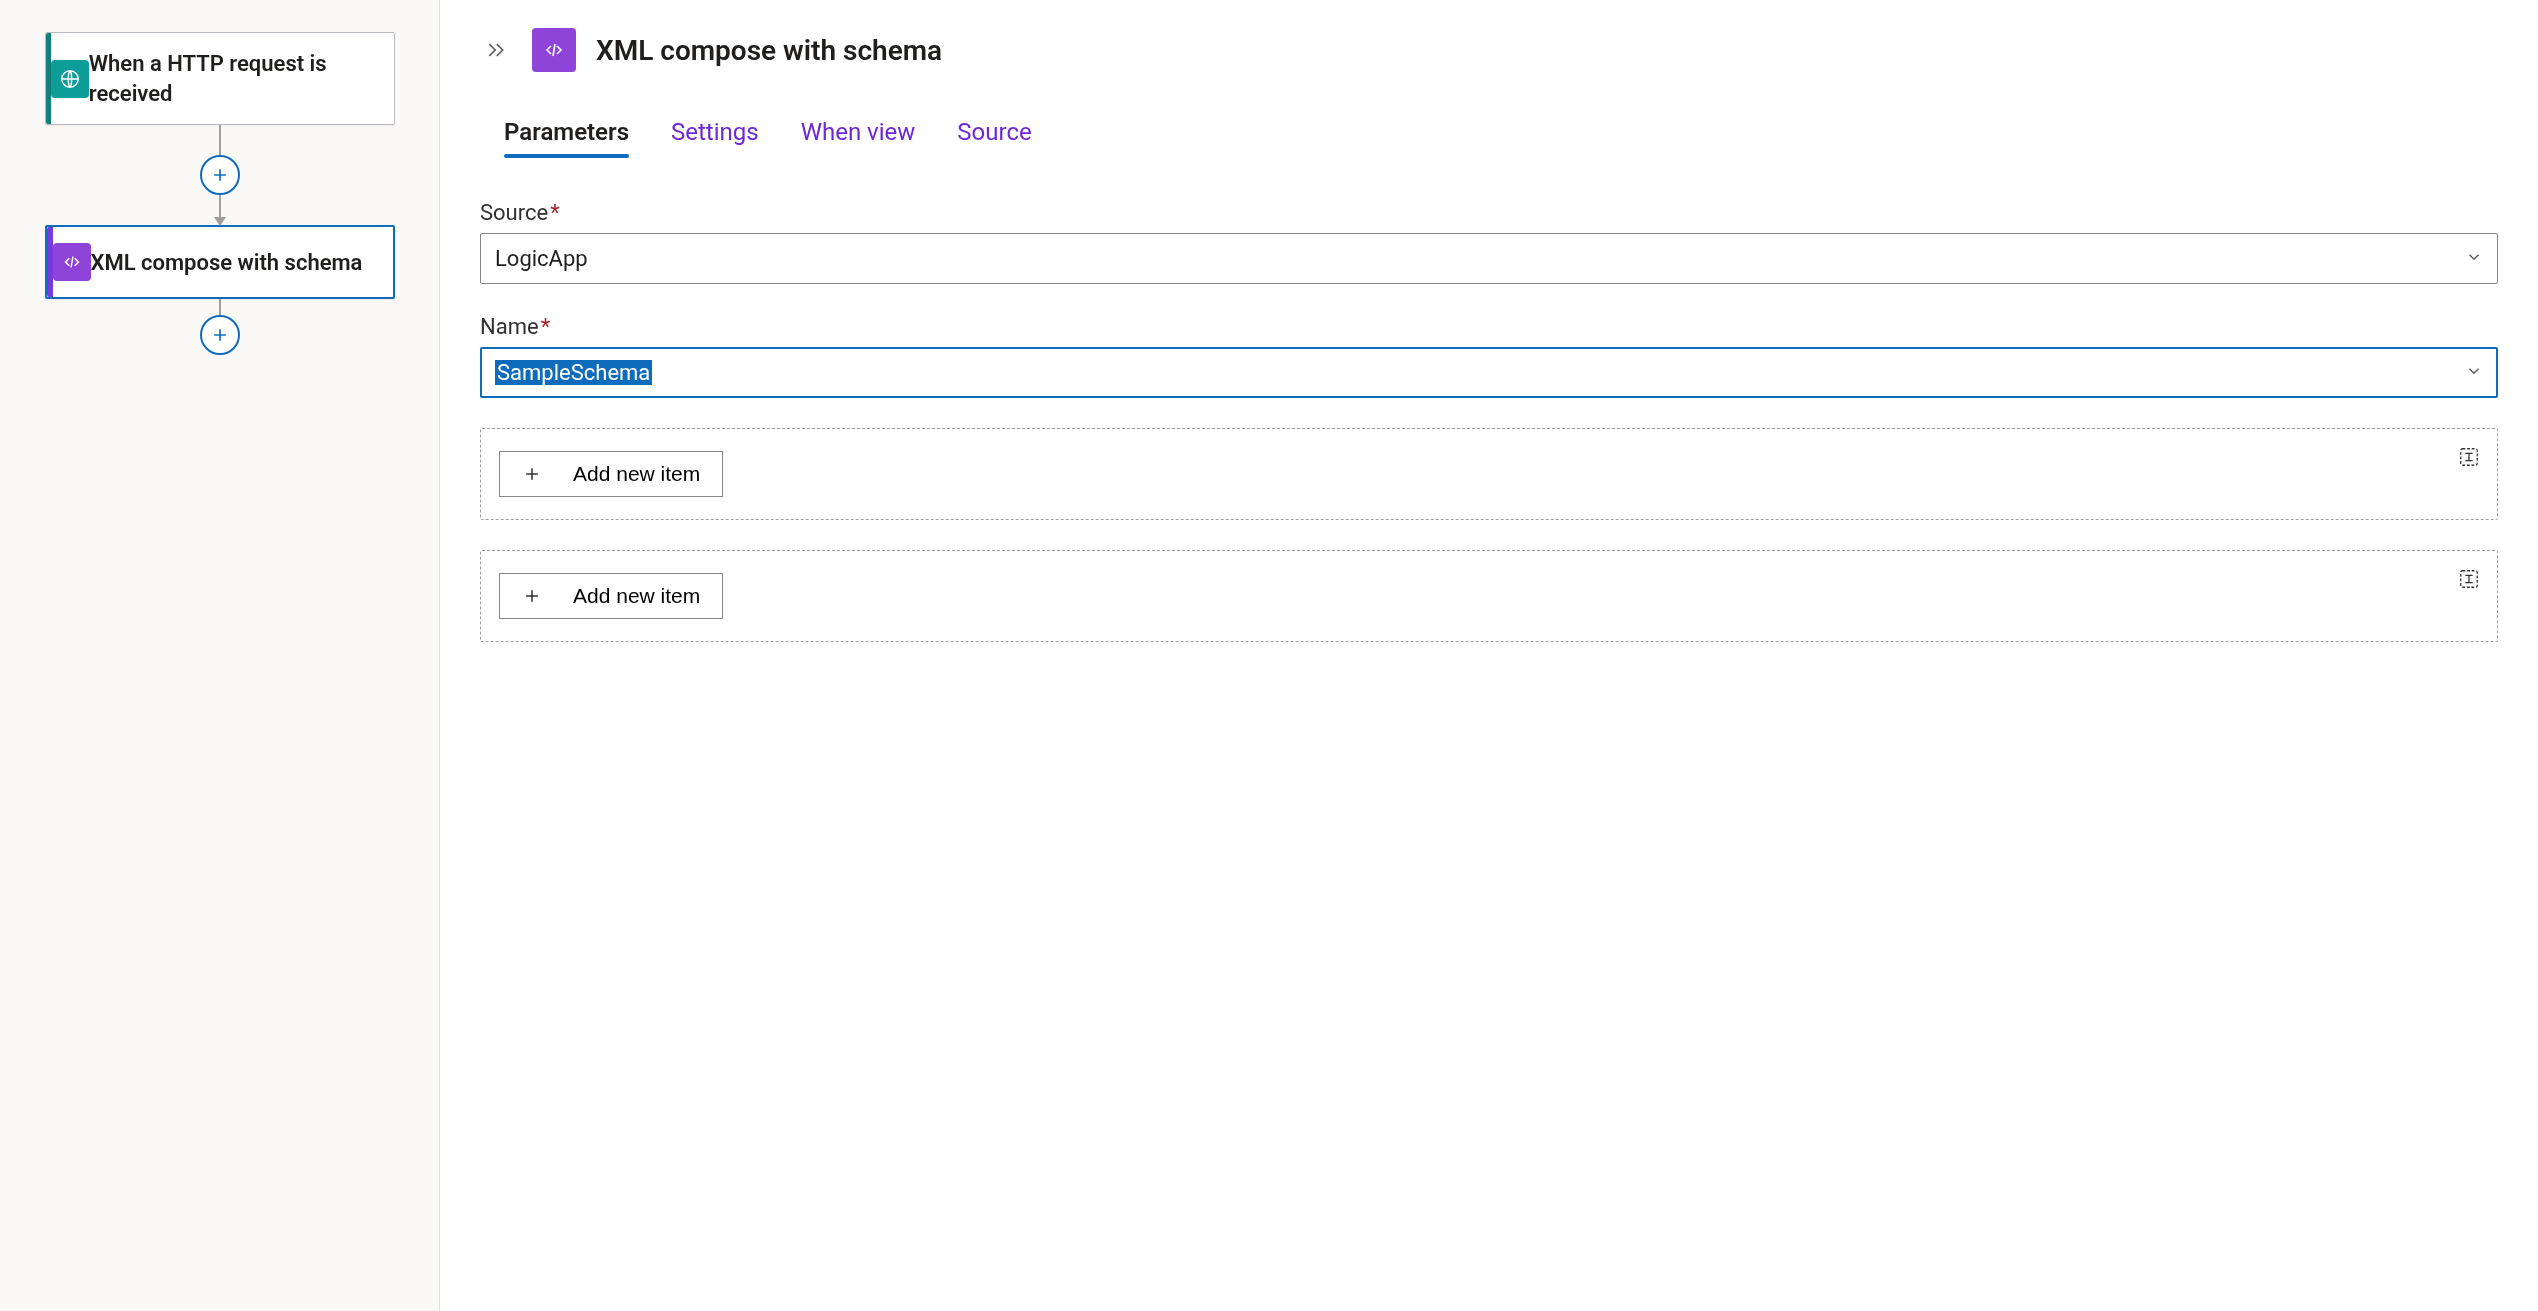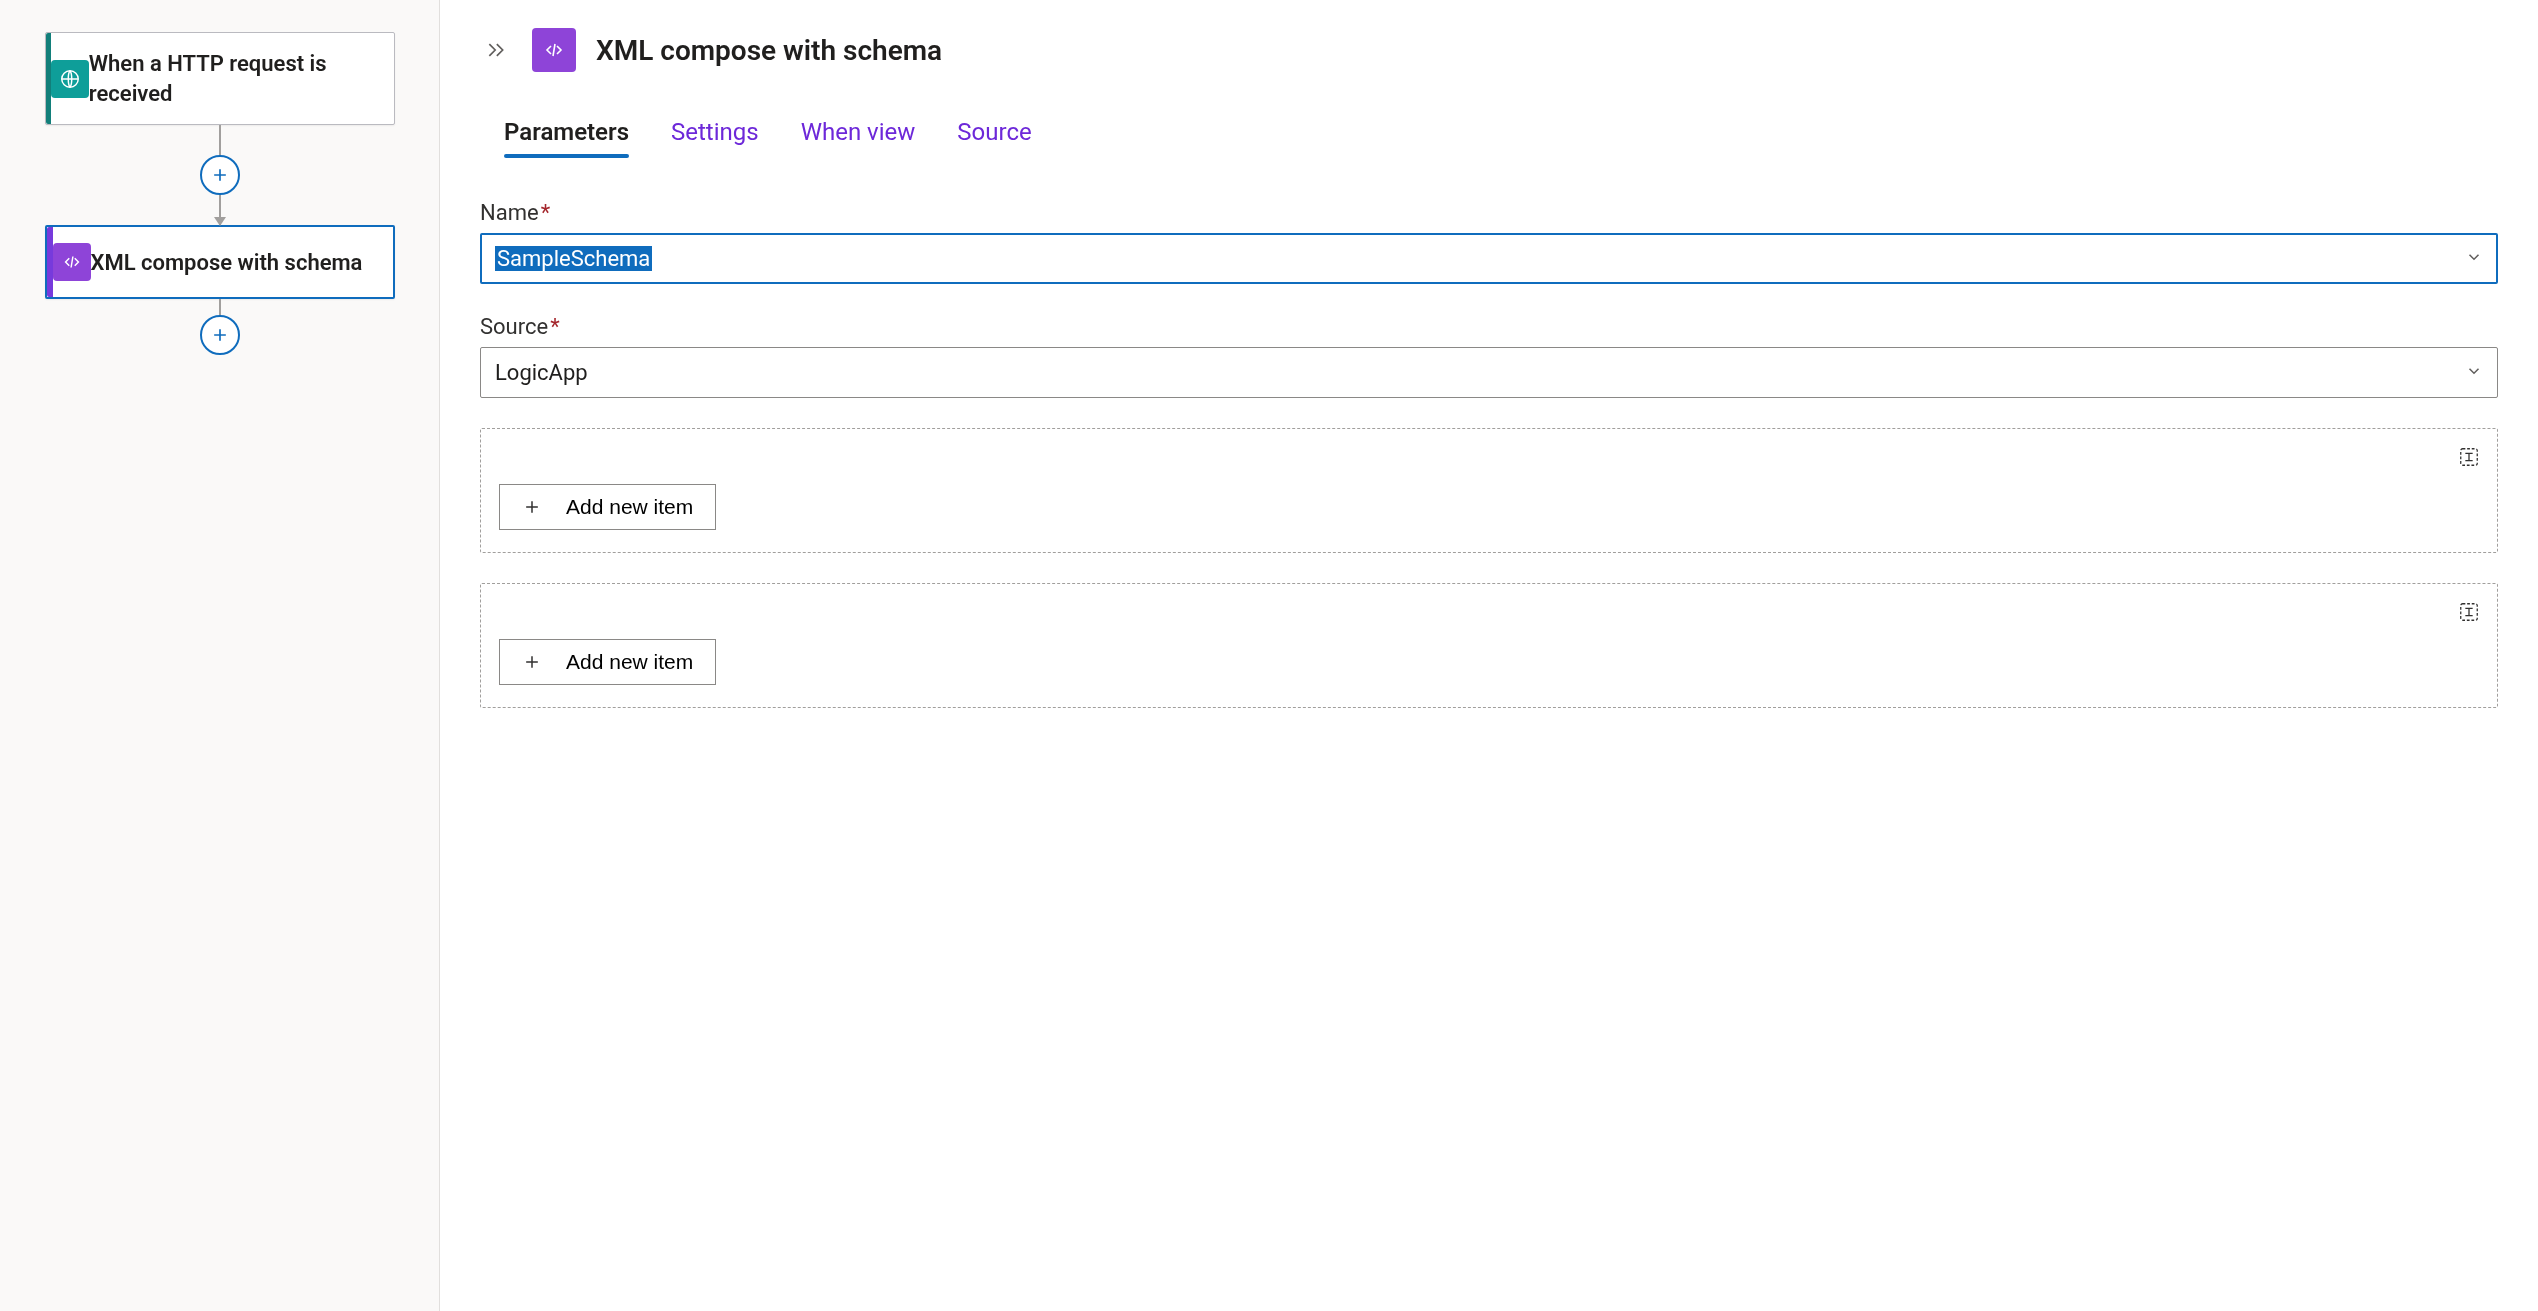--- a/index.html
+++ b/index.html
@@ -188,23 +188,22 @@
     display: flex;
     align-items: center;
   }
   .add-item {
     border: 1px solid #8a8886;
     background: #fff;
     padding: 10px 22px;
     font-size: 21px;
     display: flex;
     align-items: center;
-    gap: 24px;
-    cursor: pointer;
-    margin-top: 33px;
+    gap: 31px;
+    cursor: pointer;
   }
   .add-item svg { width: 20px; height: 20px; }
   .dyn-btn {
     position: absolute;
     right: 14px; top: 14px;
     width: 28px; height: 28px;
     display: flex; align-items: center; justify-content: center;
     cursor: pointer;
     color: #323130;
   }
@@ -275,38 +274,38 @@
 
     <div class="tabs">
       <div class="tab active">Parameters</div>
       <div class="tab">Settings</div>
       <div class="tab">When view</div>
       <div class="tab">Source</div>
     </div>
 
     <div class="field">
       <div class="field-label">
-        <span>Name</span><span class="req">*</span>
-      </div>
-      <div class="select focused">
-        <span class="highlight-sel">SampleSchema</span>
+        <span>Source</span><span class="req">*</span>
+      </div>
+      <div class="select">
+        <span>LogicApp</span>
         <span class="chev">
           <svg viewBox="0 0 24 24" fill="none" stroke="currentColor" stroke-width="2">
               <path d="M6 9l6 6 6-6"></path>
             </svg>
         </span>
       </div>
     </div>
 
     <div class="field">
       <div class="field-label">
-        <span>Source</span><span class="req">*</span>
-      </div>
-      <div class="select">
-        <span>LogicApp</span>
+        <span>Name</span><span class="req">*</span>
+      </div>
+      <div class="select focused">
+        <span class="highlight-sel">SampleSchema</span>
         <span class="chev">
           <svg viewBox="0 0 24 24" fill="none" stroke="currentColor" stroke-width="2">
               <path d="M6 9l6 6 6-6"></path>
             </svg>
         </span>
       </div>
     </div>
 
     <div class="field">
       <div class="dashed-box">

